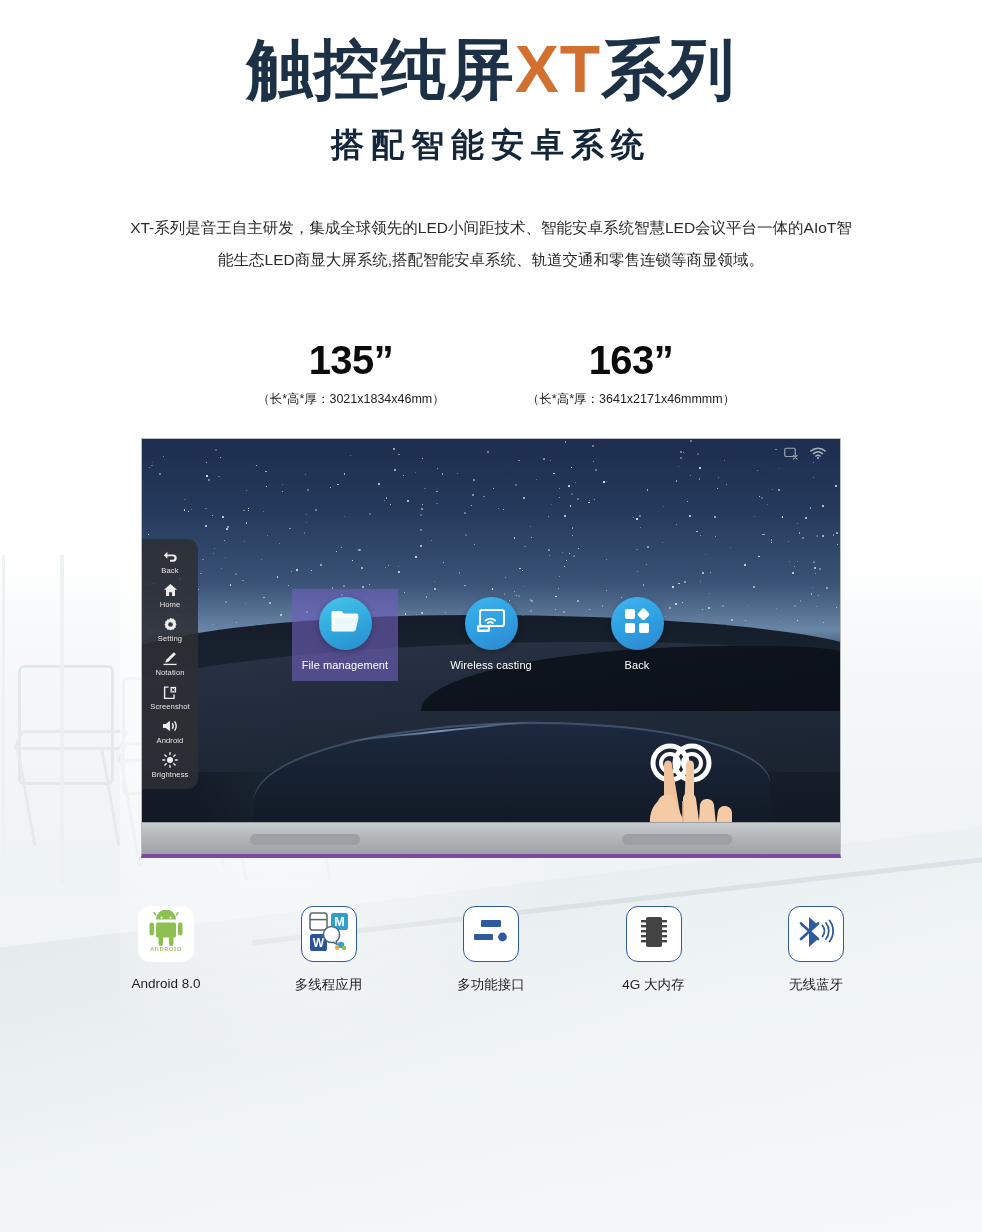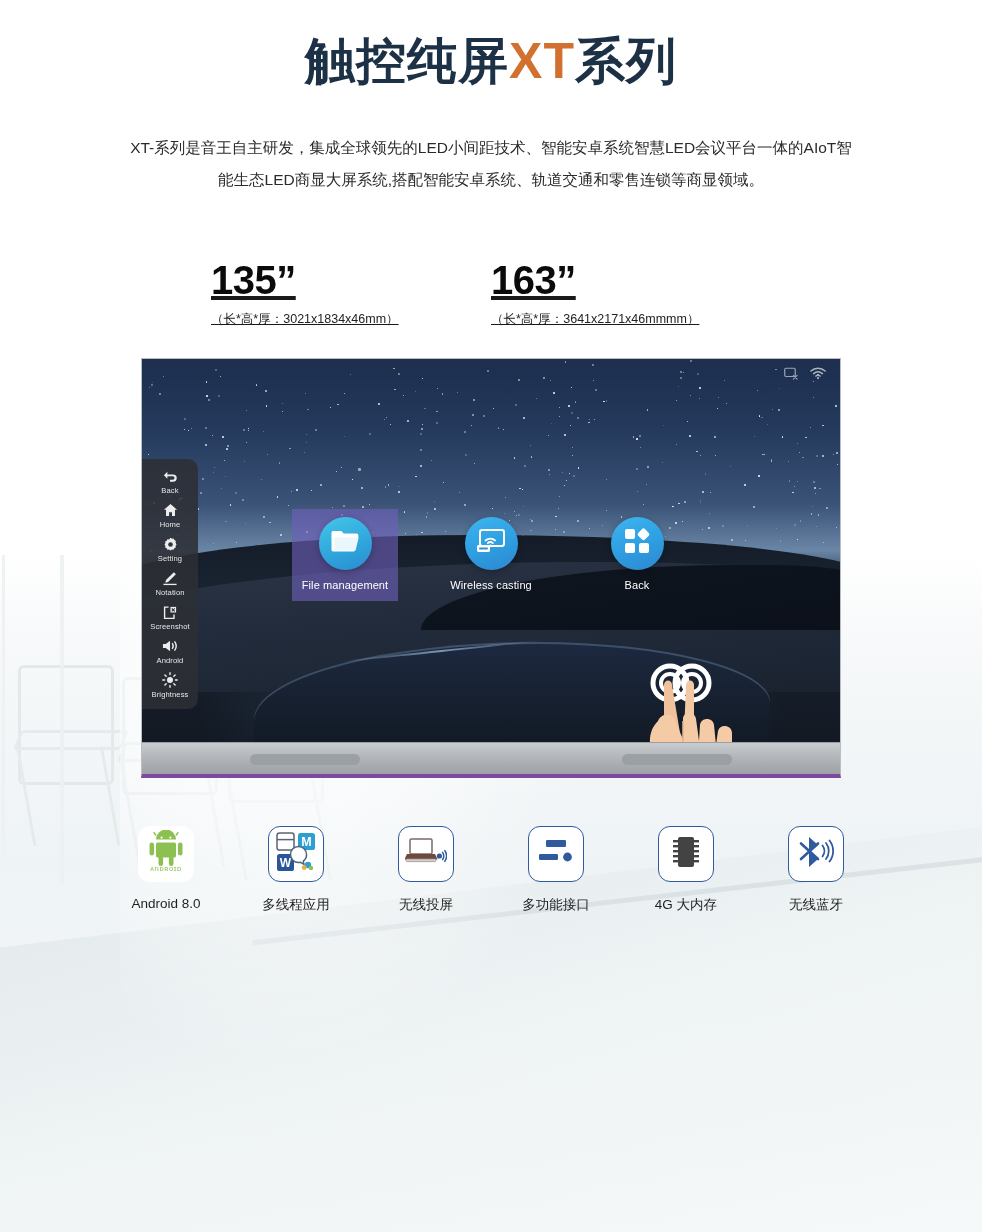--- a/index.html
+++ b/index.html
@@ -46,40 +46,40 @@
     position:absolute; background:#edf1f2; opacity:.9;
   }
   #bg-photo .glow {
     position:absolute; left:120px; top:-10px; width:520px; height:560px;
     background:radial-gradient(ellipse at 30% 20%, rgba(255,255,255,.95), rgba(255,255,255,0) 65%);
   }
 
   
   .header { position:relative; padding-top:34px; text-align:center; }
   .main-title {
-    font-size:50px; font-weight:bold; letter-spacing:1px;
+    font-size:66px; font-weight:bold; letter-spacing:1px;
     color:#1c3146; line-height:1.08; white-space:nowrap;
   }
   .main-title .accent { color:#d2712f; }
   .sub-title {
     margin-top:18px;
     font-size:33px; font-weight:bold; letter-spacing:7px;
     color:#14263a;
   }
   .desc {
     margin:44px auto 0; width:730px;
     font-size:15.5px; line-height:2.05; color:#2a2a2a; text-align:center;
   }
 
   
   .sizes {
     margin:62px auto 0; width:560px;
     display:flex; justify-content:space-between;
   }
-  .size-block { text-align:left; width:280px;text-decoration:underline; }
+  .size-block { text-align:center; width:280px; }
   .size-num {
     font-size:40px; font-weight:bold; color:#0b0b0b; letter-spacing:-0.5px;
   }
   .size-dim { margin-top:8px; font-size:12.5px; color:#232323; }
 
   
   .device-wrap { position:relative; margin:30px auto 0; width:700px; }
   .device {
     position:relative; width:700px; height:420px;
     border:1px solid #b9bec4;
@@ -238,20 +238,21 @@
 
   <div class="beam" style="left:60px;top:0;width:4px;height:330px;"></div>
   <div class="beam" style="left:2px;top:0;width:3px;height:300px;"></div>
   <div class="glow"></div>
 </div>
 
 <div class="header">
   <div class="main-title">
     <span>触控纯屏</span><span class="accent">XT</span><span>系列</span>
   </div>
+  <div class="sub-title">搭配智能安卓系统</div>
   <div class="desc">XT-系列是音王自主研发，集成全球领先的LED小间距技术、智能安卓系统智慧LED会议平台一体的AIoT智能生态LED商显大屏系统,搭配智能安卓系统、轨道交通和零售连锁等商显领域。</div>
 </div>
 
 <div class="sizes">
   <div class="size-block">
     <div class="size-num">135”</div>
     <div class="size-dim">（长*高*厚：3021x1834x46mm）</div>
   </div>
   <div class="size-block">
     <div class="size-num">163”</div>
@@ -883,35 +884,20 @@
           <path d="M31.5 23.5a8 8 0 1 0-8 8 9.5 9.5 0 0 0 2 -.2l3.4 2-0.6-3.1a8 8 0 0 0 3.2-6.7z" fill="#fff" stroke="#4a667f" stroke-width="1.5"></path>
           <circle cx="33" cy="34" r="3.2" fill="#2e9fd0"></circle>
           <circle cx="29.2" cy="36.6" r="2.4" fill="#f0a93b"></circle>
           <circle cx="36" cy="37" r="2.2" fill="#8cc152"></circle>
         </svg>
       </span>
     </div>
     <div class="flabel">多线程应用</div>
   </div>
 
-  <div class="feature">
-    <div class="tile">
-      <span>
-        <svg width="42" height="34" viewBox="0 0 42 34">
-          <rect x="5" y="4" width="22" height="15" rx="1.4" fill="#fff" stroke="#7d6a68" stroke-width="1.5"></rect>
-          <path d="M2 19h28l2.6 5.4H-0.6z" fill="#6d4a3f"></path>
-          <rect x="1" y="24" width="30" height="2.6" rx="1.3" fill="#d8d2d0" stroke="#9c8d8a" stroke-width=".8"></rect>
-          <circle cx="34.4" cy="21" r="2.6" fill="#2f5a9e"></circle>
-          <path d="M37.6 17.4a6.6 6.6 0 0 1 0 7.2" stroke="#2f5a9e" stroke-width="1.5" fill="none" stroke-linecap="round"></path>
-          <path d="M39.8 15.6a9.6 9.6 0 0 1 0 10.8" stroke="#2f5a9e" stroke-width="1.5" fill="none" stroke-linecap="round"></path>
-        </svg>
-      </span>
-    </div>
-    <div class="flabel">无线投屏</div>
-  </div>
 
   <div class="feature">
     <div class="tile">
       <span>
         <svg width="40" height="28" viewBox="0 0 40 28">
           <rect x="10" y="2" width="20" height="7" rx="1.2" fill="#2f5a9e"></rect>
           <rect x="3" y="16" width="19" height="6" rx="1.2" fill="#2f5a9e"></rect>
           <circle cx="31.5" cy="19" r="4.4" fill="#2f5a9e"></circle>
         </svg>
       </span>

